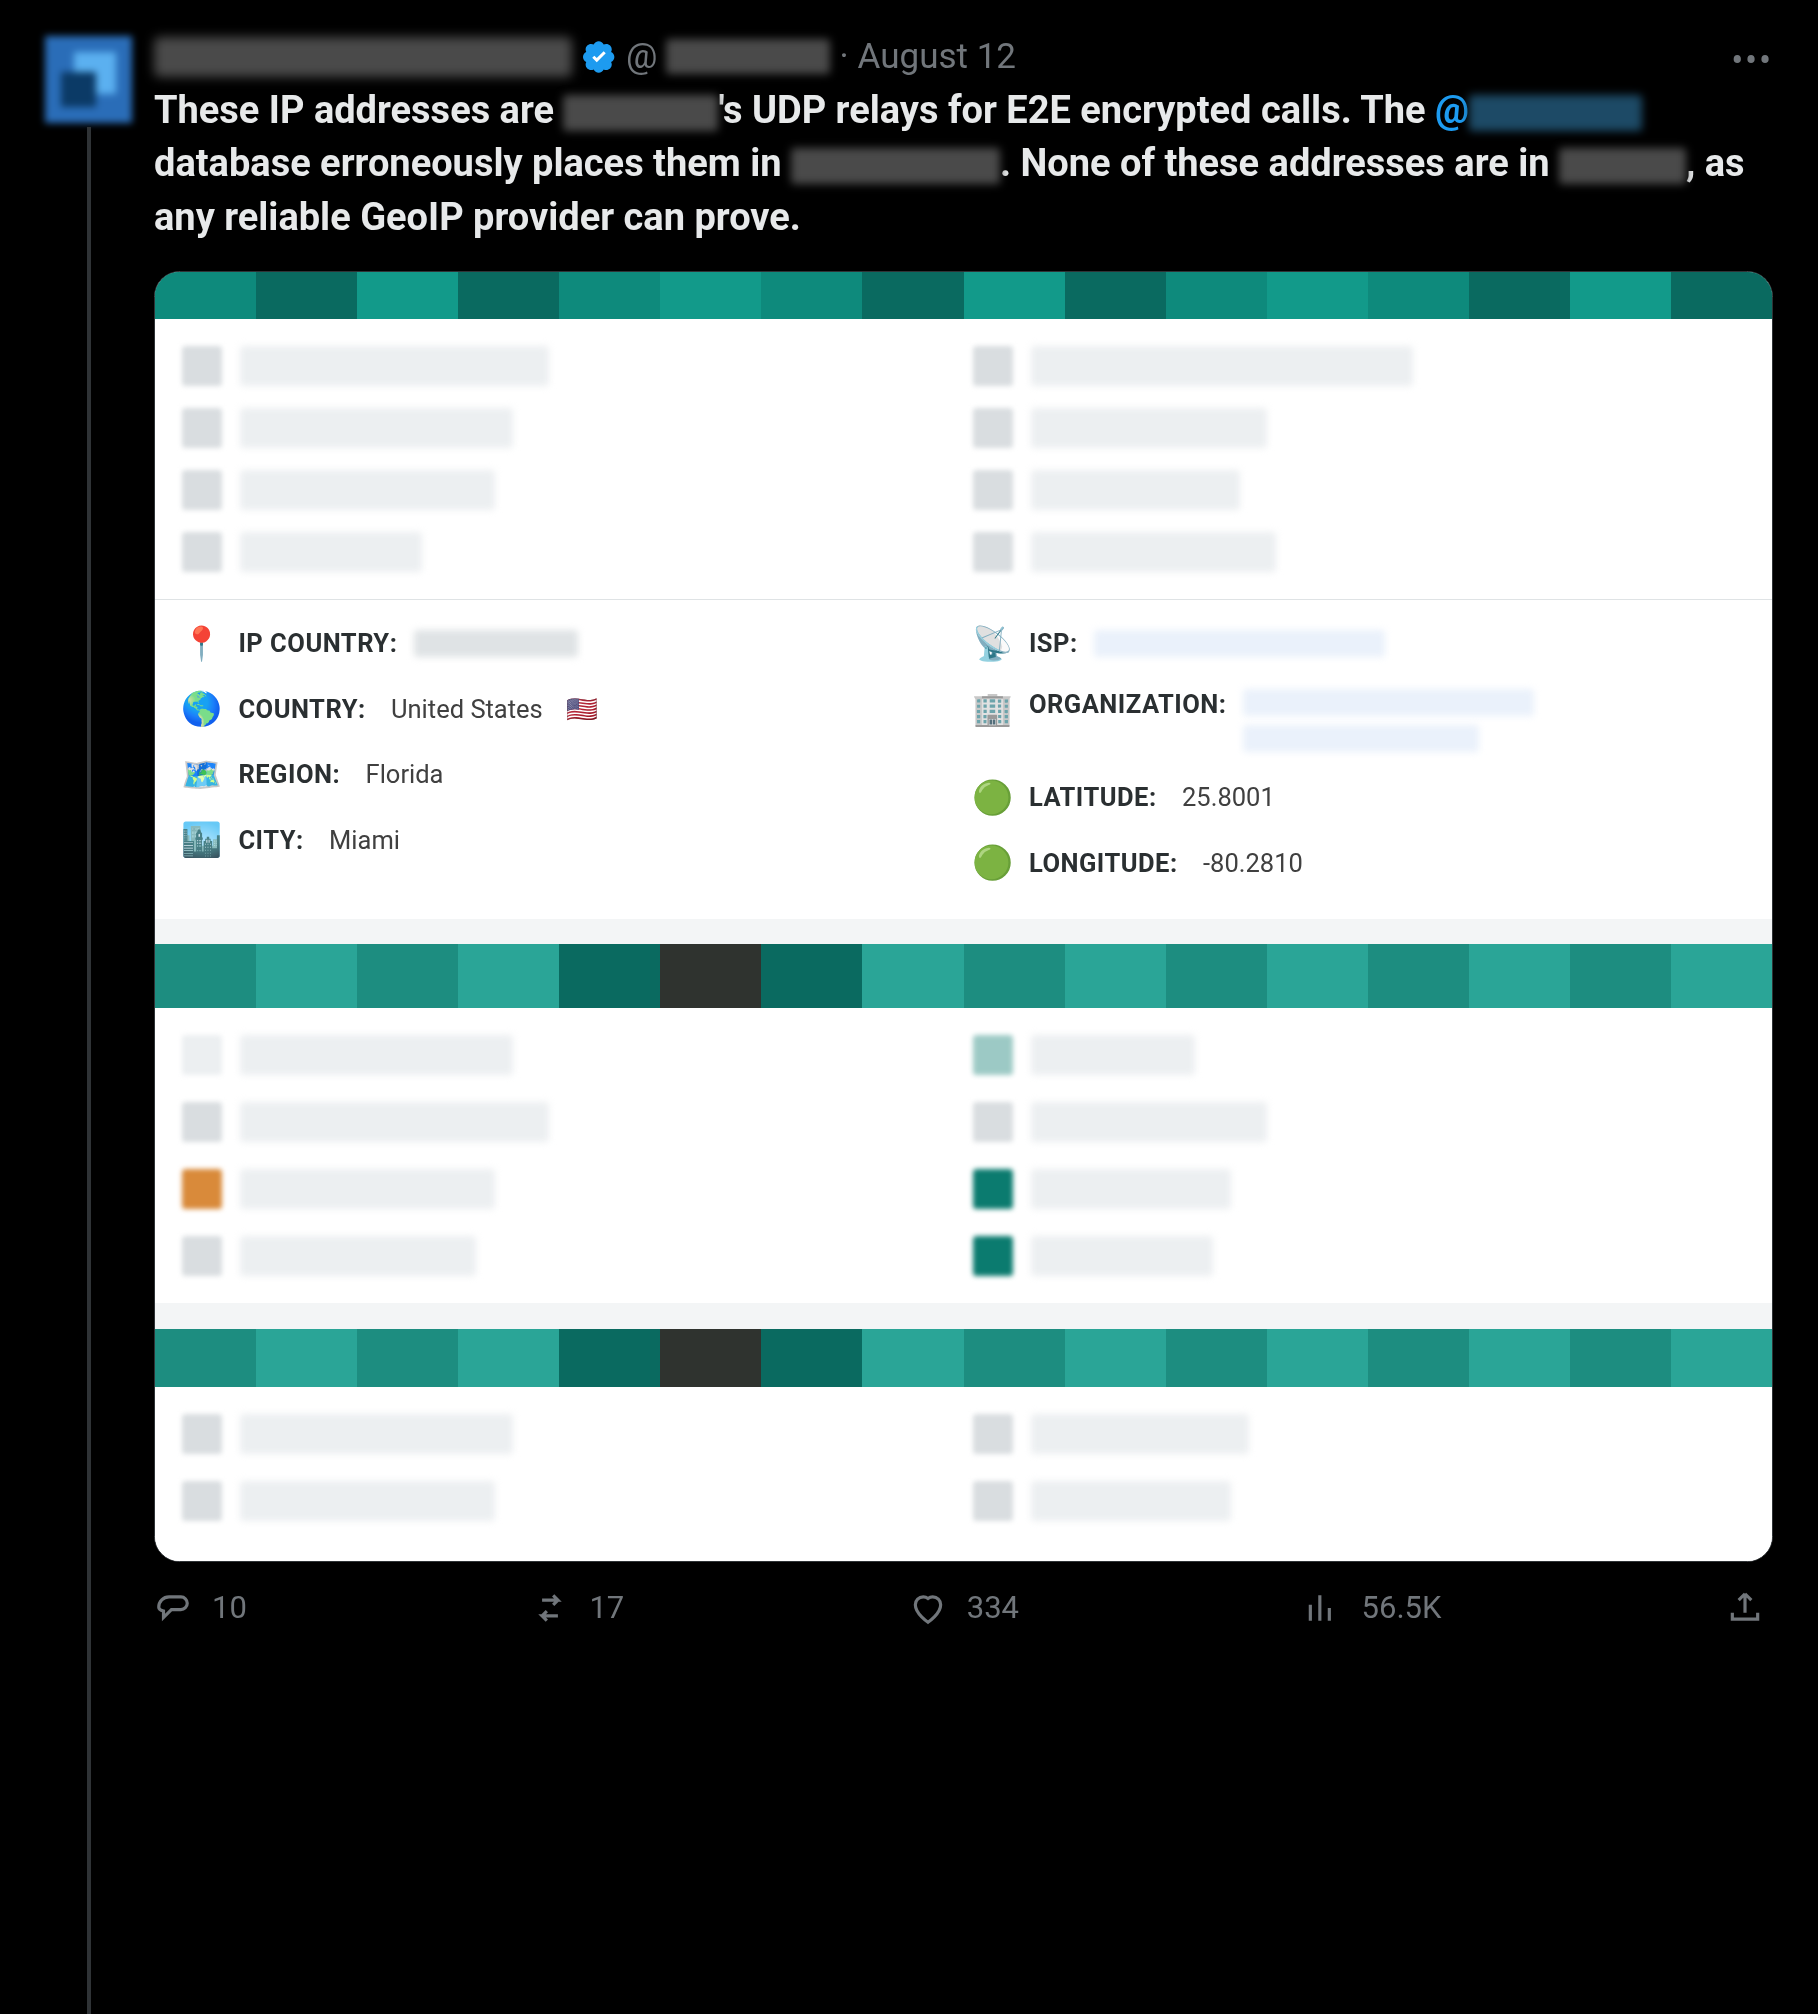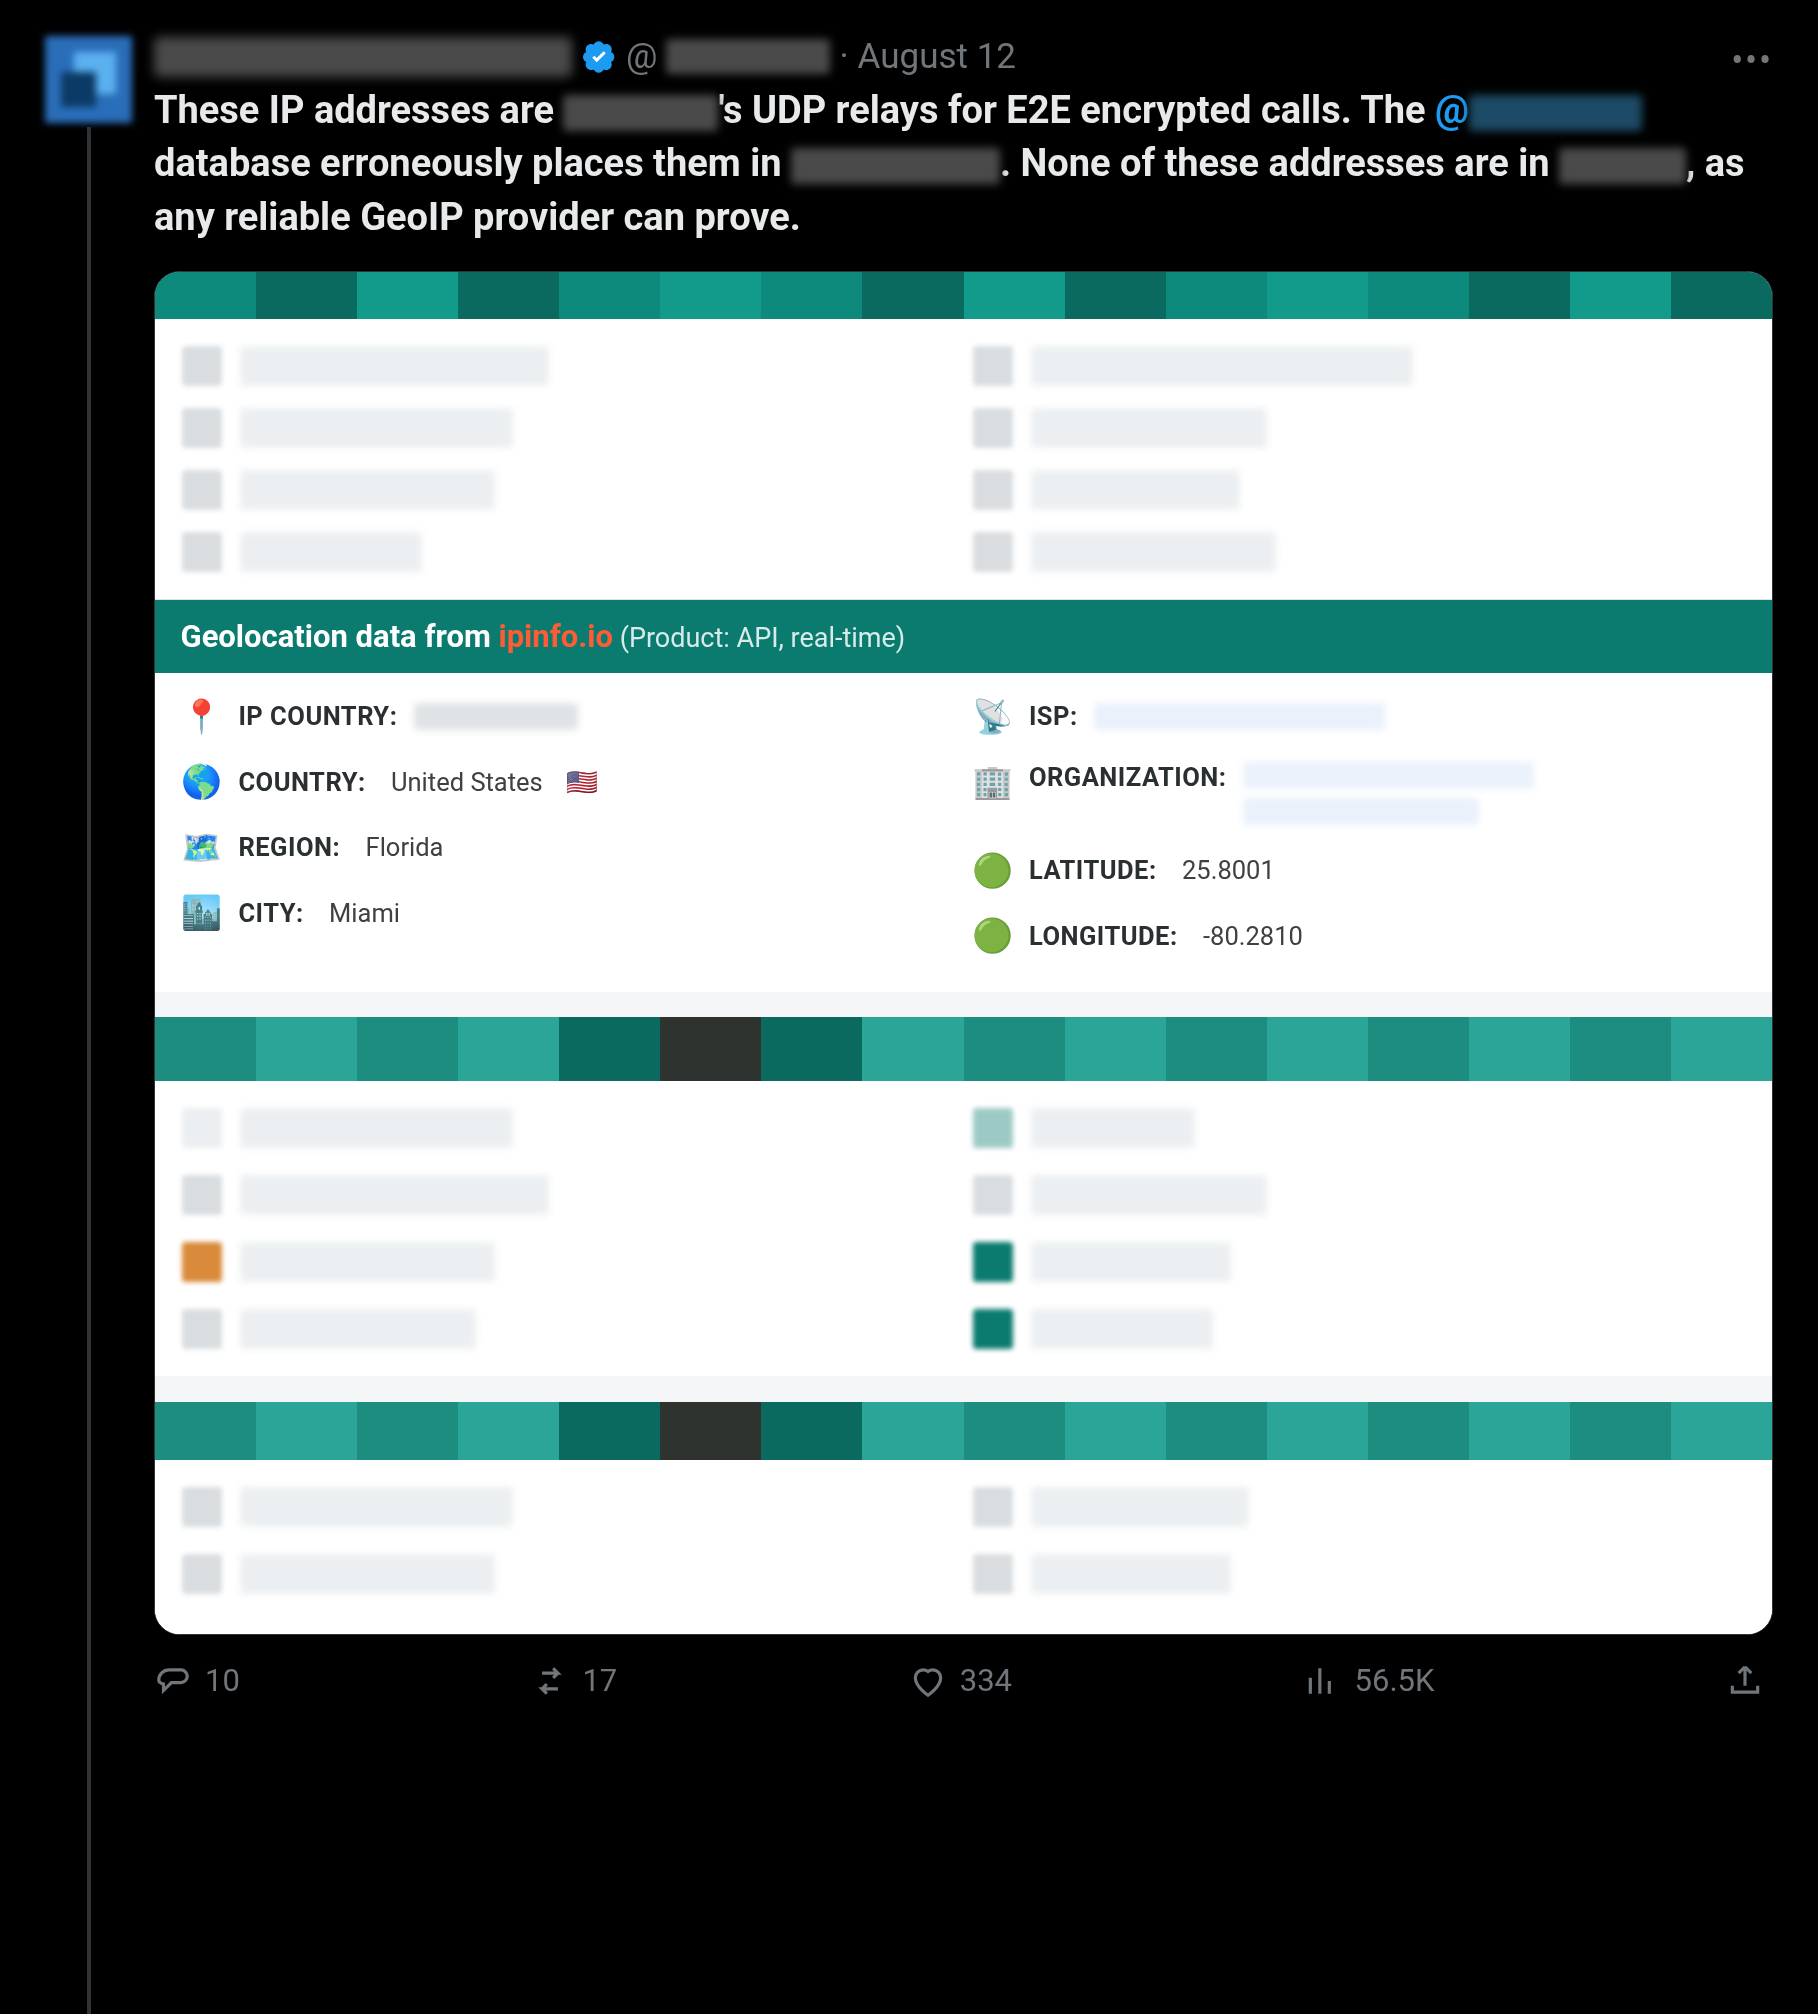--- a/index.html
+++ b/index.html
@@ -221,21 +221,21 @@
     justify-content: space-between;
     align-items: center;
     margin-top: 27px;
     padding: 0 9px 0 0;
     color: #71767b;
     font-size: 31px;
   }
   .act {
     display: flex;
     align-items: center;
-    gap: 13px;
+    gap: 20px;
   }
   .act svg { width: 38px; height: 38px; stroke: #71767b; fill: none; stroke-width: 2; }
   .share svg { width: 38px; height: 38px; }
 </style>
 </head>
 <body>
 
 <div class="tweet">
   <div class="avatar-col">
     <div class="avatar"></div>
@@ -313,23 +313,20 @@
             <div class="sq grey"></div>
             <div class="pix ltg" style="width:182px"></div>
           </div>
         <div class="row">
             <div class="sq grey"></div>
             <div class="pix ltg" style="width:245px"></div>
           </div>
       </div>
 
       <div class="geo-clear">
-        <div class="geo-clear-head">
-          <span>Geolocation data from </span><span class="brand">ipinfo.io</span><span class="paren"> (Product: API, real-time)</span>
-        </div>
         <div class="geo-grid">
 
           <div style="display:flex;flex-direction:column;gap:25.5px">
             <div class="grow">
               <span class="gicon">📍</span>
               <span class="glabel">IP COUNTRY:</span>
               <span class="gblur gb-a"></span>
             </div>
             <div class="grow">
               <span class="gicon">🌎</span>

